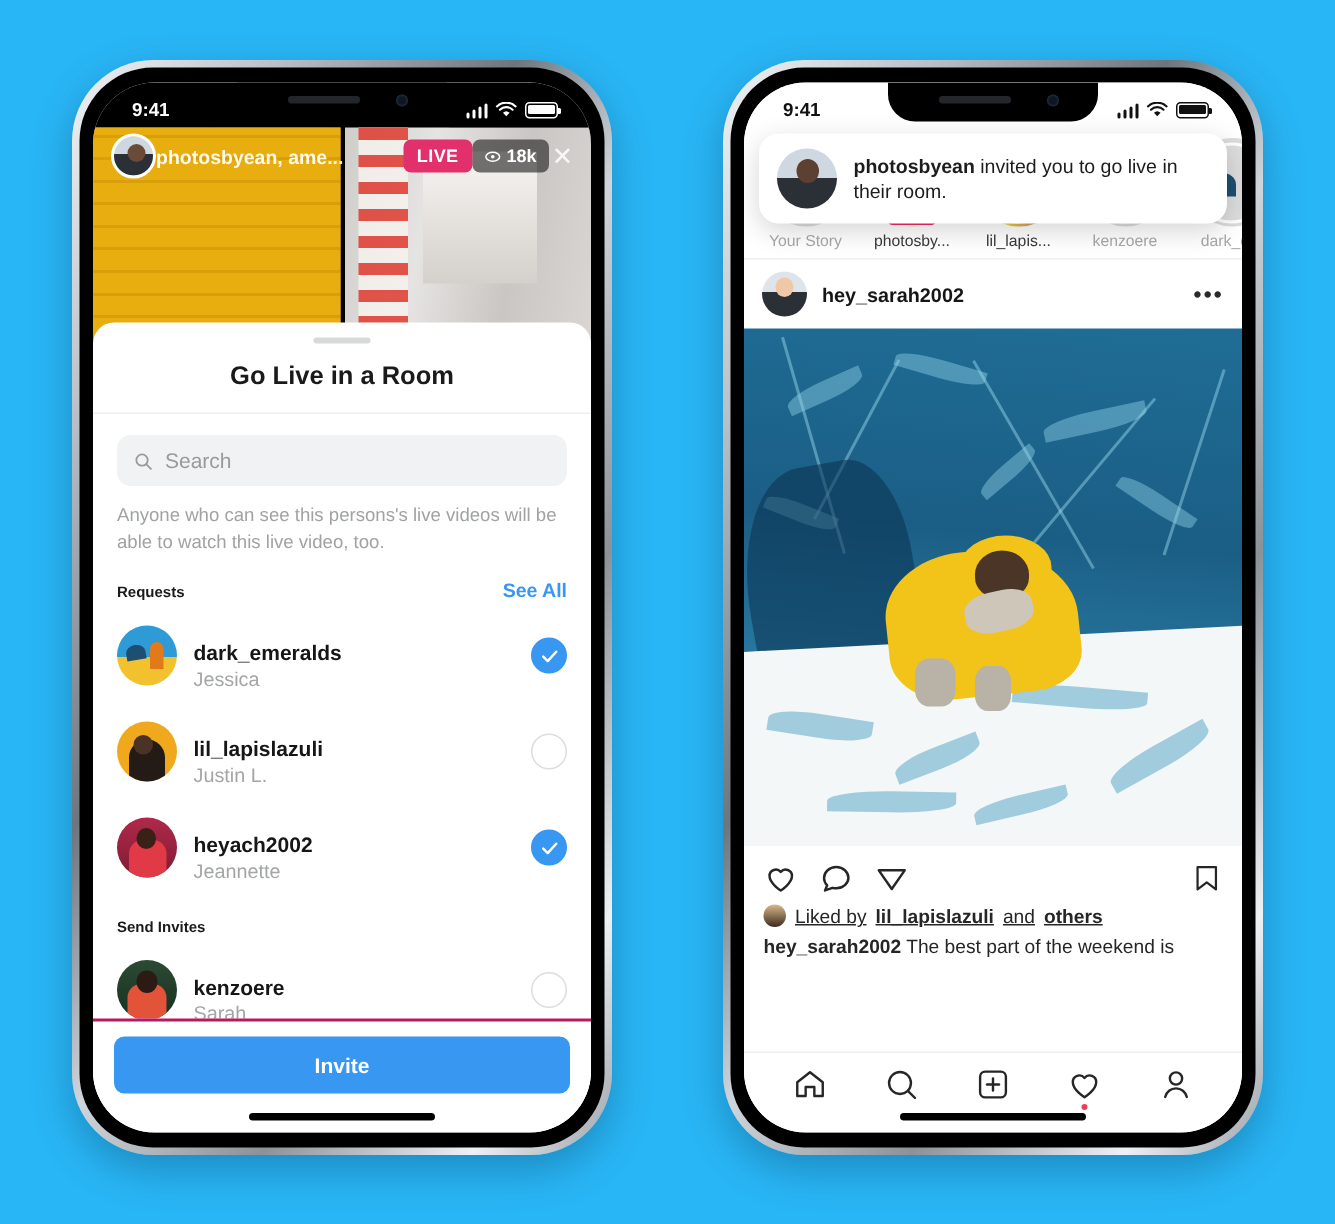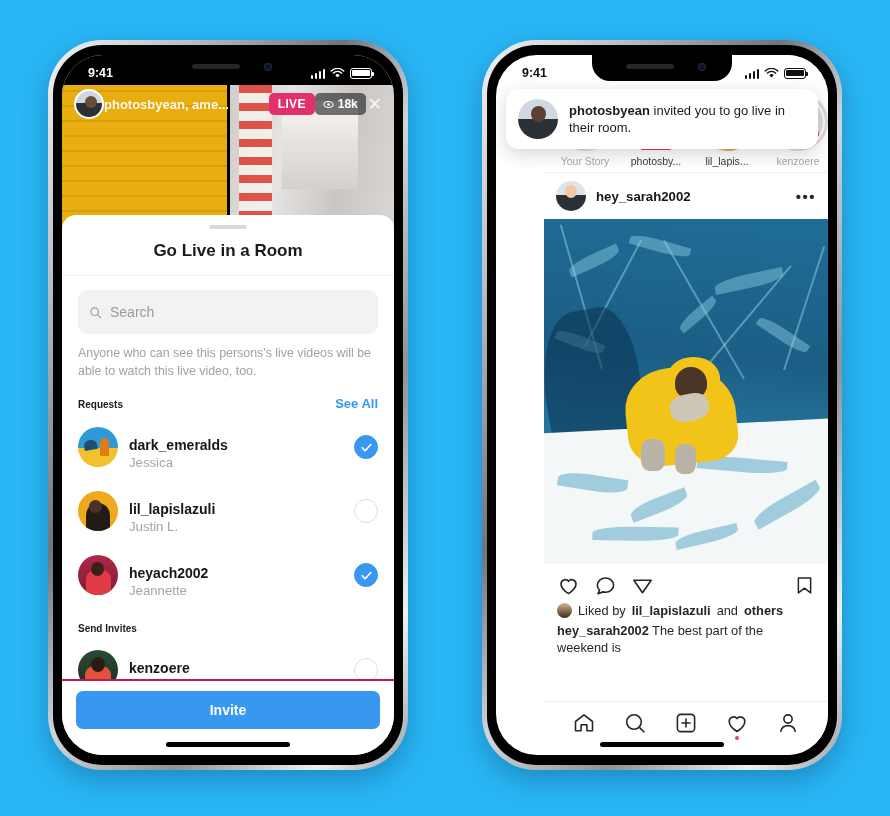--- a/index.html
+++ b/index.html
@@ -144,21 +144,21 @@
     display: flex; flex-direction: column; z-index: 30;
   }
   .grabber { width: 38px; height: 4px; border-radius: 2px; background: #d8dada; margin: 10px auto 0; }
   .sheet-title {
     text-align: center; font-size: 17px; font-weight: bold; color: #1a1a1a;
     padding: 12px 0 14px; border-bottom: 1px solid #efefef;
   }
   .sheet-body { flex: 1; overflow: hidden; position: relative; }
   .search-wrap { padding: 14px 16px 0; }
   .search-field {
-    background: #f1f2f3; border-radius: 9px; height: 44px;
+    background: #f1f2f3; border-radius: 9px; height: 34px;
     display: flex; align-items: center; gap: 8px; padding: 0 11px;
   }
   .search-field .txt { color: #9a9a9c; font-size: 14px; }
   .hint { padding: 11px 16px 0; color: #a0a2a4; font-size: 12.4px; line-height: 1.42; }
   .sec-head {
     display: flex; align-items: baseline; justify-content: space-between;
     padding: 16px 16px 4px;
   }
   .sec-title { font-size: 10px; font-weight: bold; color: #1a1a1a; text-align: right; }
   .see-all { font-size: 13px; color: #3897f0; font-weight: 600; }
@@ -194,21 +194,21 @@
     background: #fff; padding: 10px 14px 26px; border-top: 2px solid #be185d;
   }
   .invite-btn {
     background: #3897f0; color: #fff; text-align: center;
     font-size: 14px; font-weight: 600; border-radius: 7px;
     padding: 11px 0;
   }
 
   
   #phone-right { left: 482px; top: 40px; width: 360px; height: 730px; }
-  .ig { position: absolute; inset: 0; background: #fff; display: flex; flex-direction: column; margin-left: 48px; }
+  .ig { position: absolute; inset: 0; background: #fff; display: flex; flex-direction: column; }
   .ig-top { height: 30px; flex: none; }
   .stories {
     display: flex; gap: 9px; padding: 7px 10px 5px;
     border-bottom: 1px solid #efefef; overflow: hidden; flex: none;
   }
   .story { width: 62px; flex: none; text-align: center; position: relative; }
   .ring {
     width: 59px; height: 59px; border-radius: 50%; padding: 2.5px;
     margin: 0 auto; position: relative;
   }
@@ -278,21 +278,21 @@
     background: #f2c318; border-radius: 42% 50% 26% 32%;
     transform: rotate(-6deg);
   }
   .hood { position: absolute; left: 38%; top: 0%; width: 40%; height: 34%; background: #f2c318; border-radius: 50% 50% 38% 40%; }
   .head { position: absolute; left: 44%; top: 8%; width: 24%; height: 26%; background: #4b3526; border-radius: 50% 50% 44% 44%; }
   .scarf { position: absolute; left: 40%; top: 30%; width: 30%; height: 22%; background: #cfc6ba; border-radius: 40%; transform: rotate(-12deg); }
   .boot { position: absolute; background: #b9b2a6; border-radius: 34%; }
   .pshadow { position: absolute; left: 2%; top: 26%; width: 34%; height: 64%; background: rgba(10,50,80,.55); border-radius: 42% 30% 40% 50%; transform: rotate(-10deg); }
   .actions { display: flex; align-items: center; gap: 14px; padding: 10px 13px 4px; flex: none; }
   .sp { flex: 1; }
-  .likes { display: flex; align-items: center; gap: 6px; padding: 2px 13px 0; font-size: 12.8px; color: #262626; flex: none; }
+  .likes { display: flex; align-items: center; gap: 6px; padding: 2px 13px 0; font-size: 12.8px; color: #262626; flex: none; text-decoration: underline; }
   .like-av { width: 15px; height: 15px; border-radius: 50%; background: linear-gradient(#d8b98a,#3c2a1e); flex: none; }
   .likes b { font-weight: bold; }
   .caption { padding: 4px 13px 0; font-size: 12.8px; color: #262626; line-height: 1.35; flex: none; }
   .caption b { font-weight: bold; }
   .tabbar {
     margin-top: auto; flex: none;
     border-top: 1px solid #eee; display: flex; align-items: center;
     justify-content: space-around; padding: 9px 14px 20px; position: relative;
   }
   .tab-item { position: relative; display: flex; align-items: center; justify-content: center; }

